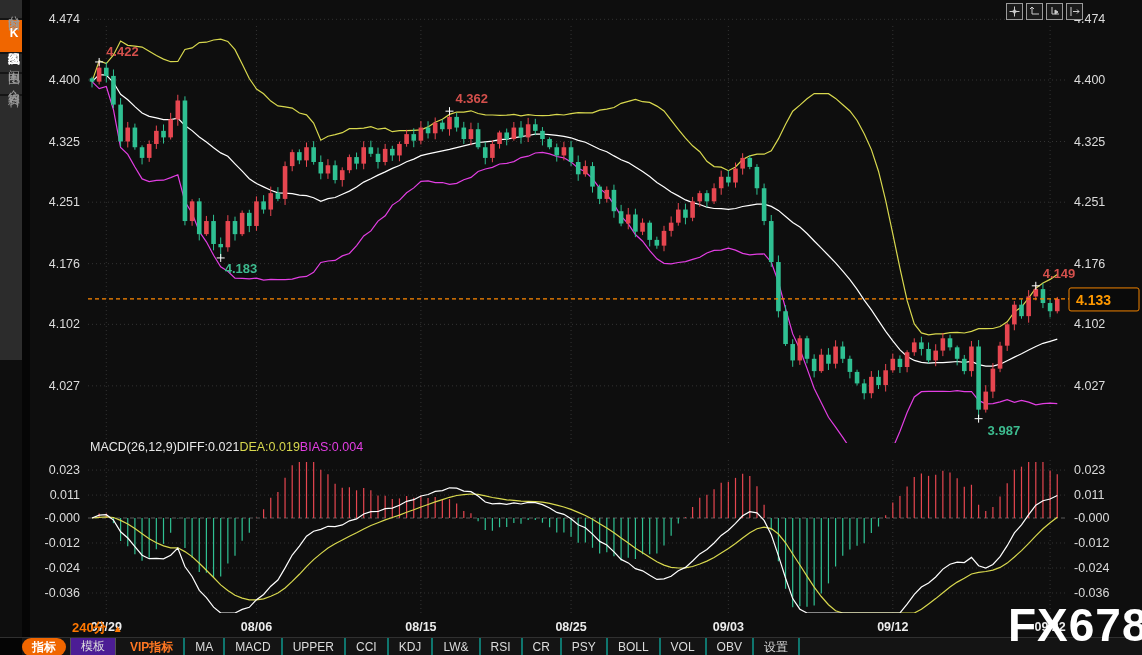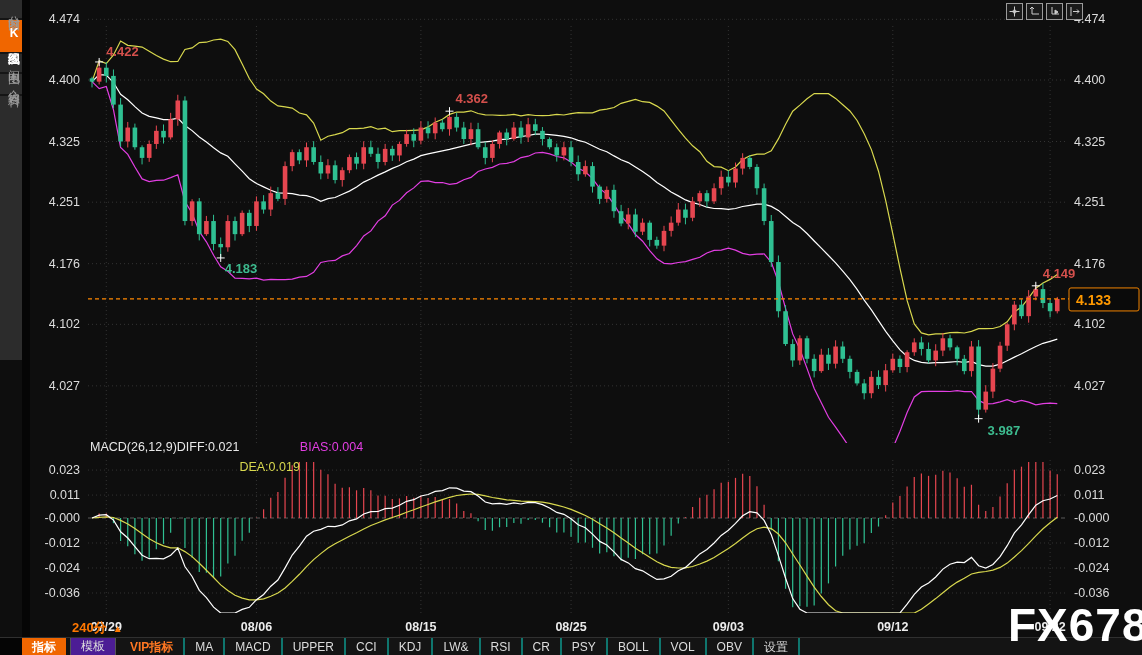--- a/index.html
+++ b/index.html
@@ -21,29 +21,29 @@
   .ci{width:15px;height:15px;border:1px solid #9a9a9a;background:#1a1a1a;display:flex;align-items:center;justify-content:center;}
   .ci svg{display:block;}
   
   .sidebar{position:absolute;left:0;top:0;width:22px;height:360px;background:#2c2c2c;}
   .gutter{position:absolute;left:22px;top:0;width:8px;height:655px;background:#050505;}
   .stab{width:22px;writing-mode:vertical-rl;text-orientation:upright;color:#9b9b9b;font-size:12px;letter-spacing:2px;padding:6px 0;text-align:center;border-bottom:2px solid #151515;cursor:pointer;}
   .stab.active{background:#f06600;color:#fff;font-weight:bold;}
   
   .macd-legend{position:absolute;left:90px;top:440px;display:flex;font-size:12.5px;white-space:nowrap;}
   .m-white{color:#e8e8e8;}
-  .m-dea{color:#d8d84e;margin-top:20px;}
+  .m-dea{color:#d8d84e;}
   .m-macd{color:#e23ee2;}
   
   .period-row{position:absolute;left:28px;top:619px;display:flex;align-items:center;gap:6px;font-size:13px;font-weight:bold;color:#ff7700;margin-left:44px;}
   .period-row .arr{font-size:10px;}
   .toolbar{position:absolute;left:0;top:637px;width:1142px;height:18px;background:#141414;border-top:1px solid #303030;display:flex;align-items:stretch;font-size:12px;color:#dcdcdc;}
   .tb-pad{width:22px;background:#050505;}
   .toolbar .item{display:flex;align-items:center;padding:0 10px;cursor:pointer;border-right:2px solid #0f766e;}
-  .toolbar .item.active{background:#f06600;color:#fff;font-weight:bold;border-right:none;margin-right:4px;}
+  .toolbar .item.active{background:#f06600;color:#fff;font-weight:bold;border-right:none;margin-right:4px;border-radius:9px;}
   .toolbar .item.box{background:#4c1d95;border:1px solid #555;border-top:none;margin-right:4px;}
   .toolbar .item.vip{color:#ff7722;font-weight:bold;}
   .watermark{position:absolute;left:1008px;top:598px;font-size:46px;font-weight:bold;color:#ffffff;letter-spacing:1px;}
 </style>
 </head>
 <body>
 
 <div class="app">
 
   <svg id="chart" width="1142" height="655" viewBox="0 0 1142 655">

